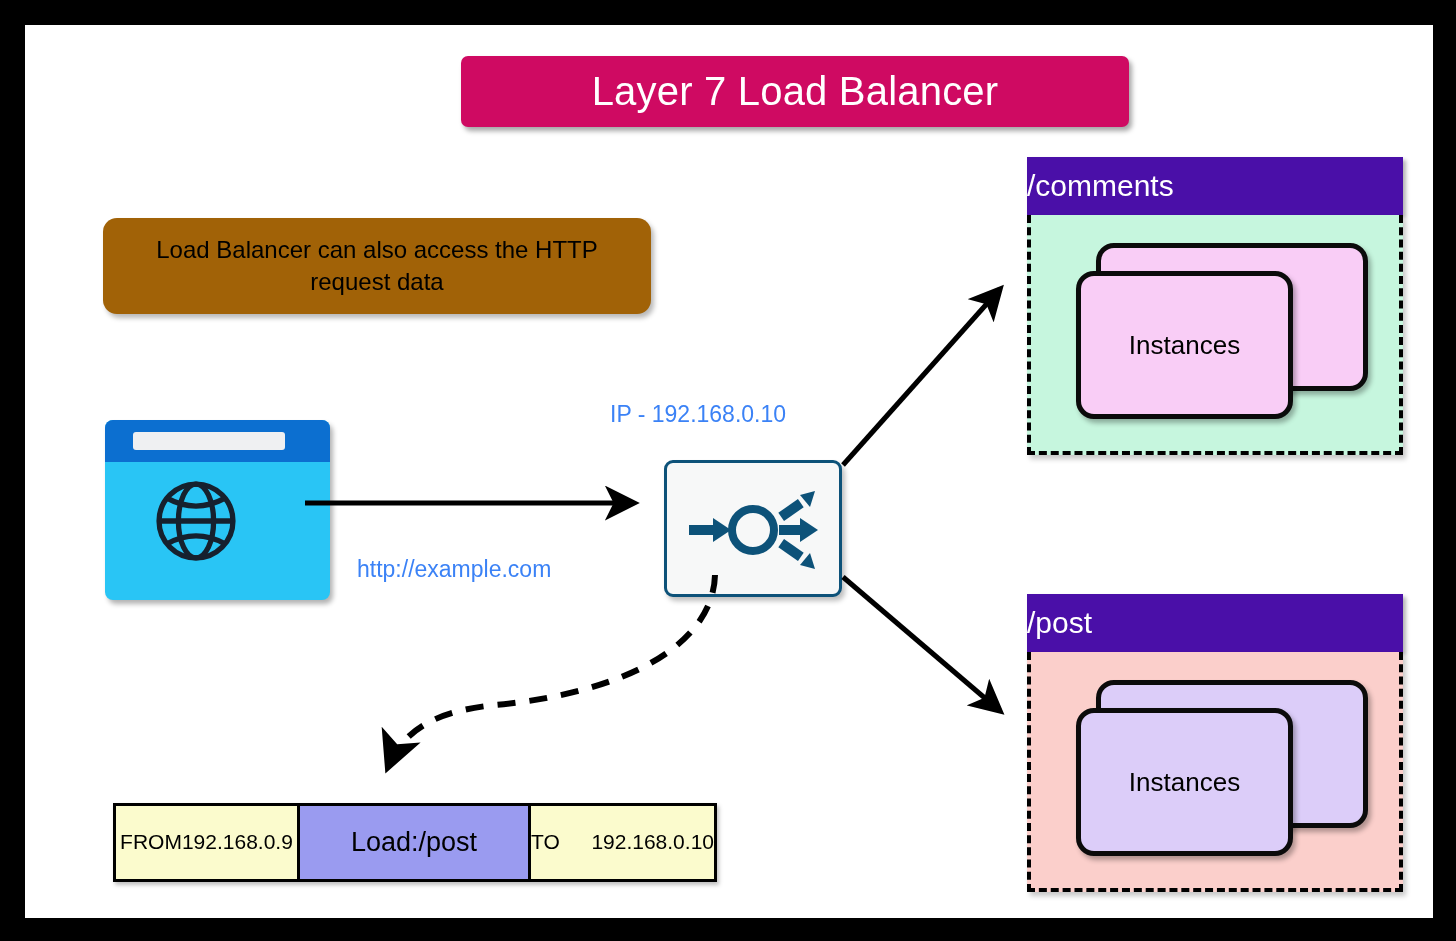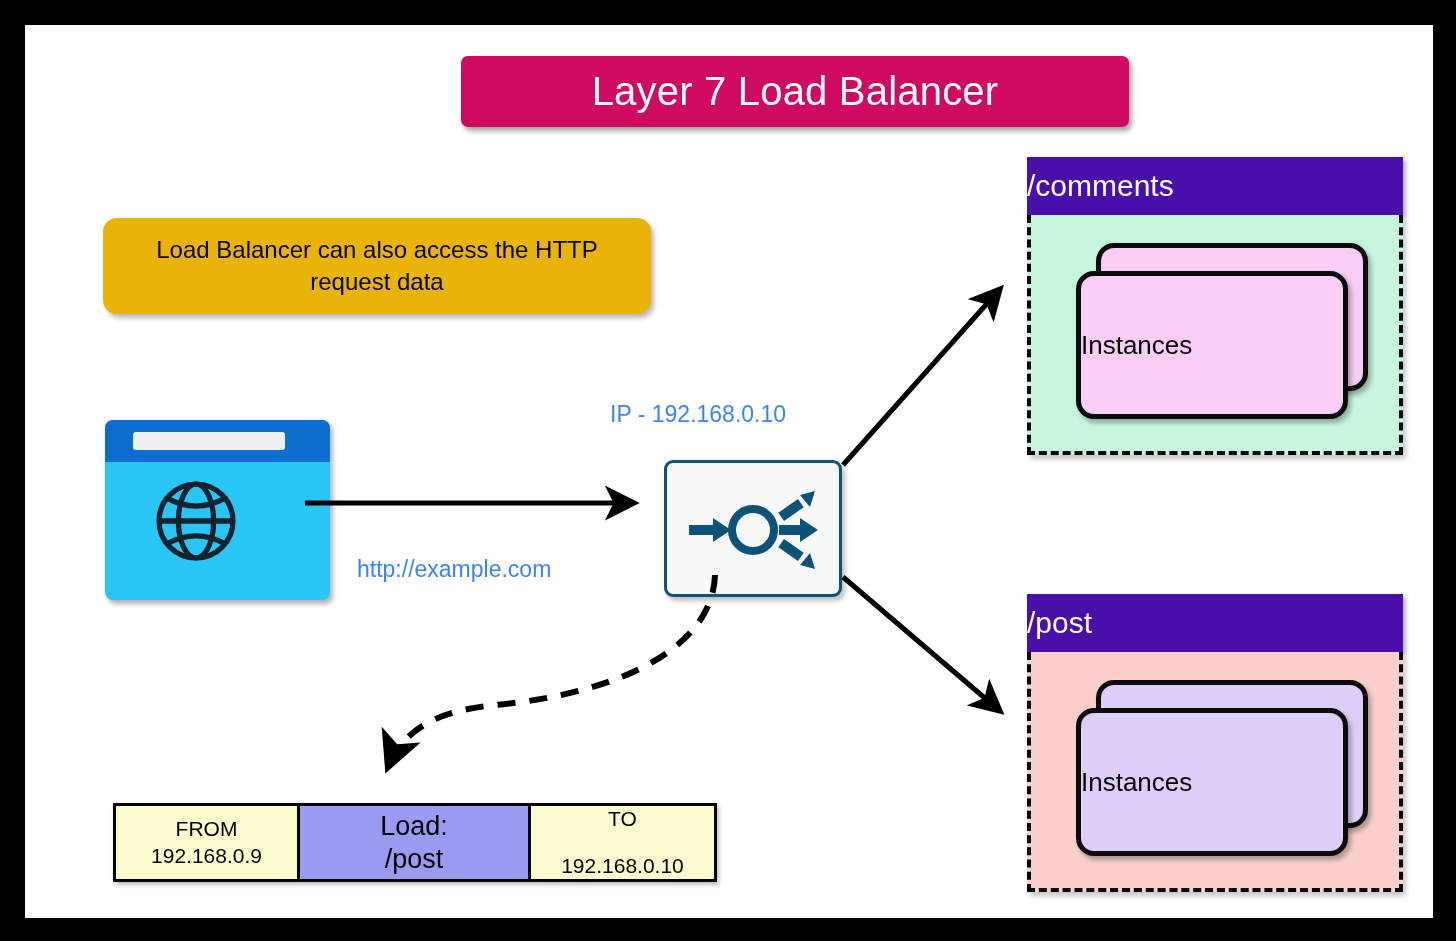--- a/index.html
+++ b/index.html
@@ -46,21 +46,21 @@
     white-space: nowrap;
   }
 
   
   #note-box {
     position: absolute;
     left: 78px;
     top: 193px;
     width: 548px;
     height: 96px;
-    background: #eab308;
+    background: #a16207;
     border-radius: 14px;
     box-shadow: 3px 4px 5px rgba(0,0,0,0.28);
     display: flex;
     align-items: center;
     justify-content: flex-start;
     text-align: center;
     box-sizing: border-box;
     padding: 0 16px;
   }
   #note-box .note-text {
@@ -192,25 +192,25 @@
   }
   .instance-card.back {
     left: 20px;
     top: 0;
     width: 272px;
     height: 148px;
   }
   .instance-card.front {
     left: 0;
     top: 28px;
-    width: 272px;
+    width: 217px;
     height: 148px;
     display: flex;
     align-items: center;
-    justify-content: flex-start;
+    justify-content: center;
   }
   #group-comments .instance-card { background: #f9cdf6; }
   #group-post .instance-card { background: #dccdf9; }
   .instance-card .instance-label {
     font-size: 26px;
     color: #000000;
   }
 
   
   #packet-table {
@@ -219,21 +219,21 @@
     top: 778px;
     width: 604px;
     height: 79px;
     border: 3px solid #000000;
     box-sizing: border-box;
     display: flex;
     box-shadow: 2px 3px 4px rgba(0,0,0,0.25);
   }
   #packet-table .cell {
     display: flex;
-    flex-direction: column;
+    flex-direction: row;
     align-items: center;
     justify-content: center;
     box-sizing: border-box;
     text-align: center;
   }
   #packet-table .cell.from  { width: 184px; background: #fbfbcd; border-right: 3px solid #000000; }
   #packet-table .cell.data  { width: 231px; background: #9a9bf0; border-right: 3px solid #000000; }
   #packet-table .cell.to    { flex: 1;      background: #fbfbcd; justify-content: space-between; }
   #packet-table .cell .line-small { font-size: 21px; color: #000; line-height: 1.25; }
   #packet-table .cell .line-big   { font-size: 27px; color: #000; line-height: 1.2; }

